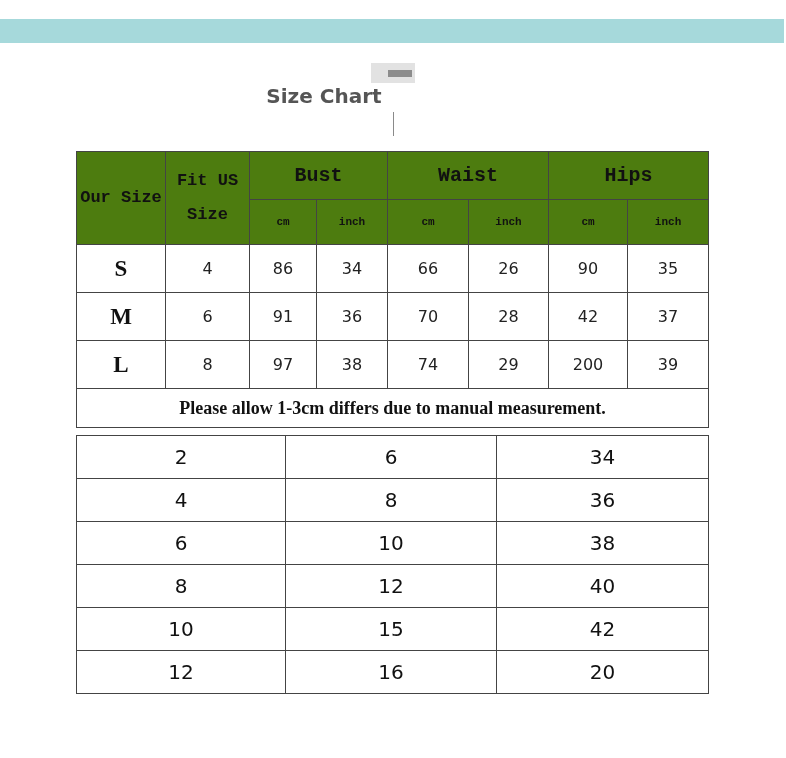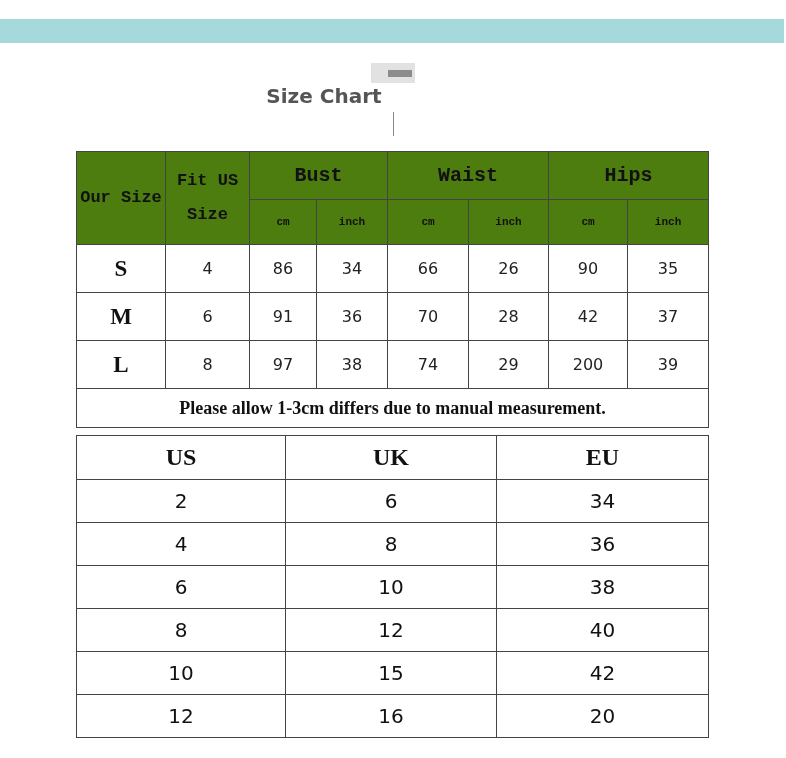--- a/index.html
+++ b/index.html
@@ -103,25 +103,20 @@
 </tbody>
   </table>
 
 <table id="t2">
   <colgroup>
       <col style="width:209px">
       <col style="width:211px">
       <col style="width:212px">
     </colgroup>
   <tbody>
-      <tr>
-    <td class="hd">US</td>
-    <td class="hd">UK</td>
-    <td class="hd">EU</td>
-  </tr>
   <tr>
     <td class="num">2</td>
     <td class="num">6</td>
     <td class="num">34</td>
   </tr>
   <tr>
     <td class="num">4</td>
     <td class="num">8</td>
     <td class="num">36</td>
   </tr>

